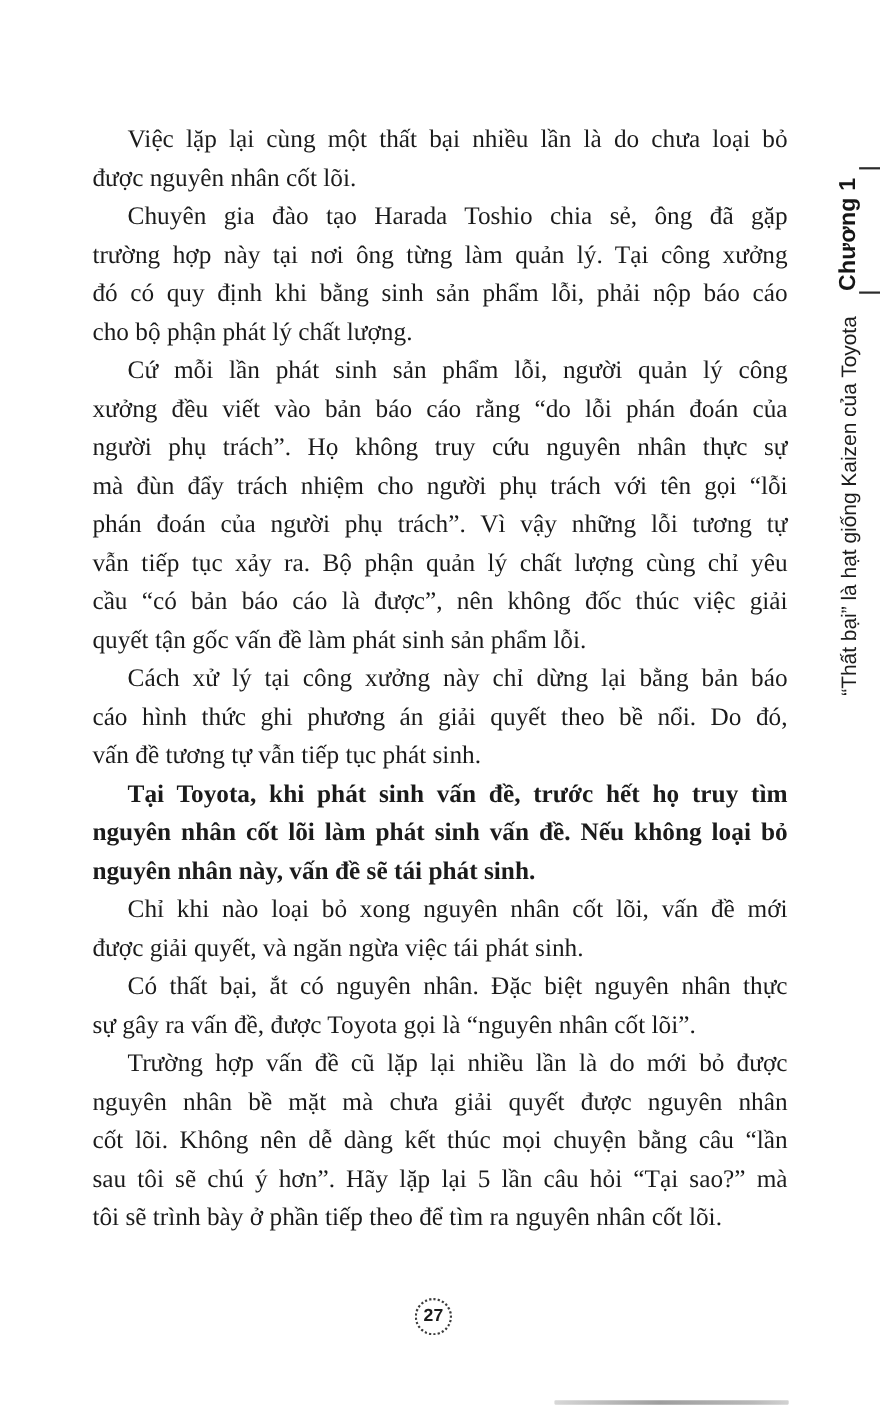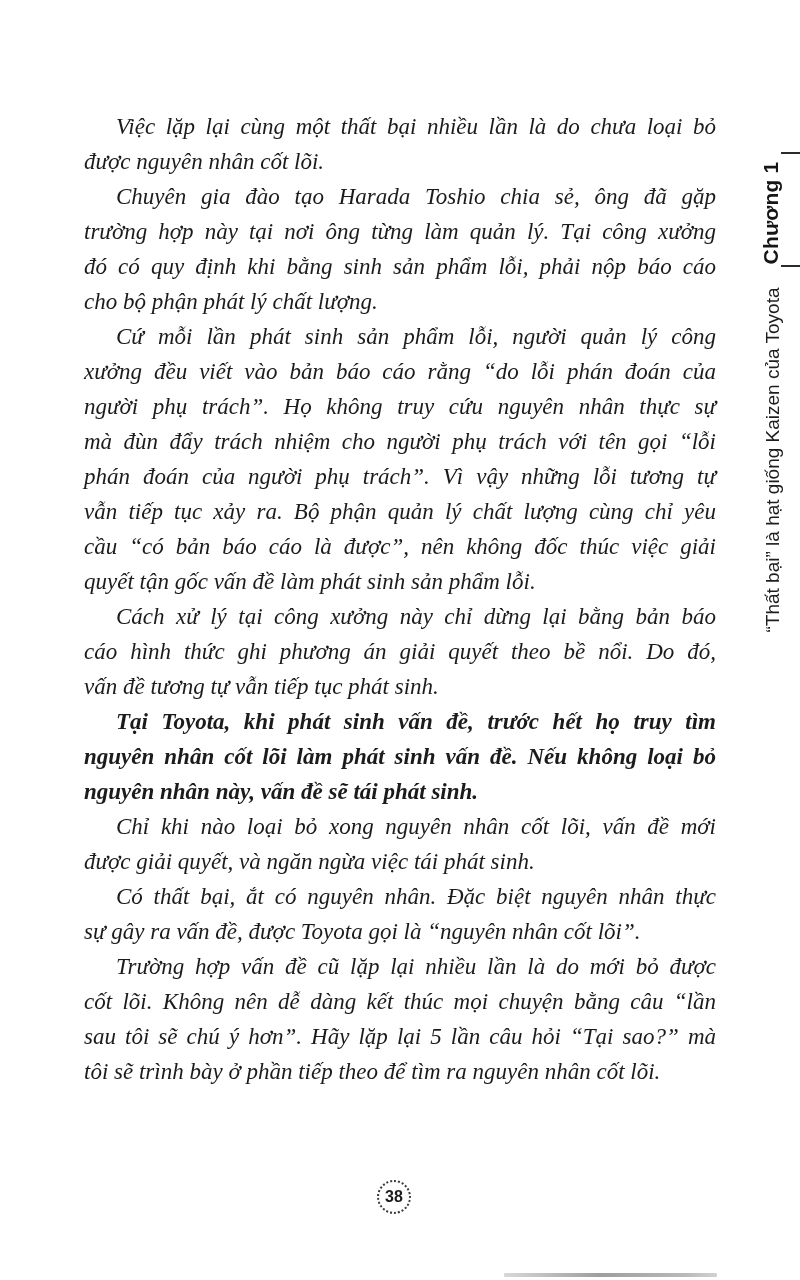--- a/index.html
+++ b/index.html
@@ -21,21 +21,20 @@
     width: 632px;
     color: #1b1b1b;
     font-size: 23px;
     line-height: 35px;
   }
   .para { margin: 0; }
   .para .line {
     text-align: justify;
     text-align-last: justify;
     white-space: nowrap;
-    font-style: italic;
   }
   .para .line.first { text-indent: 32px; }
   .para .line.last  { text-align-last: left; }
   .para.bold { font-weight: 700; }
   
   .side-rule {
     position: absolute;
     left: 781px; width: 19px; height: 2px;
     background: #2b2b2b;
   }
@@ -124,30 +123,31 @@
       <div class="para">
         <div class="line first">Chỉ khi nào loại bỏ xong nguyên nhân cốt lõi, vấn đề mới</div>
         <div class="line last">được giải quyết, và ngăn ngừa việc tái phát sinh.</div>
       </div>
       <div class="para">
         <div class="line first">Có thất bại, ắt có nguyên nhân. Đặc biệt nguyên nhân thực</div>
         <div class="line last">sự gây ra vấn đề, được Toyota gọi là “nguyên nhân cốt lõi”.</div>
       </div>
       <div class="para">
         <div class="line first">Trường hợp vấn đề cũ lặp lại nhiều lần là do mới bỏ được</div>
+        <div class="line">nguyên nhân bề mặt mà chưa giải quyết được nguyên nhân</div>
         <div class="line">cốt lõi. Không nên dễ dàng kết thúc mọi chuyện bằng câu “lần</div>
         <div class="line">sau tôi sẽ chú ý hơn”. Hãy lặp lại 5 lần câu hỏi “Tại sao?” mà</div>
         <div class="line last">tôi sẽ trình bày ở phần tiếp theo để tìm ra nguyên nhân cốt lõi.</div>
       </div>
     </div>
 
   <div class="side-rule top"></div>
   <div class="chapter-label">Chương 1</div>
   <div class="side-rule bottom"></div>
   <div class="chapter-title">“Thất bại” là hạt giống Kaizen của Toyota</div>
 
   <div class="page-number-badge">
-    <span>38</span>
+    <span>27</span>
   </div>
 
   <div class="scan-bar"></div>
 
 </div>
 
 </body></html>

